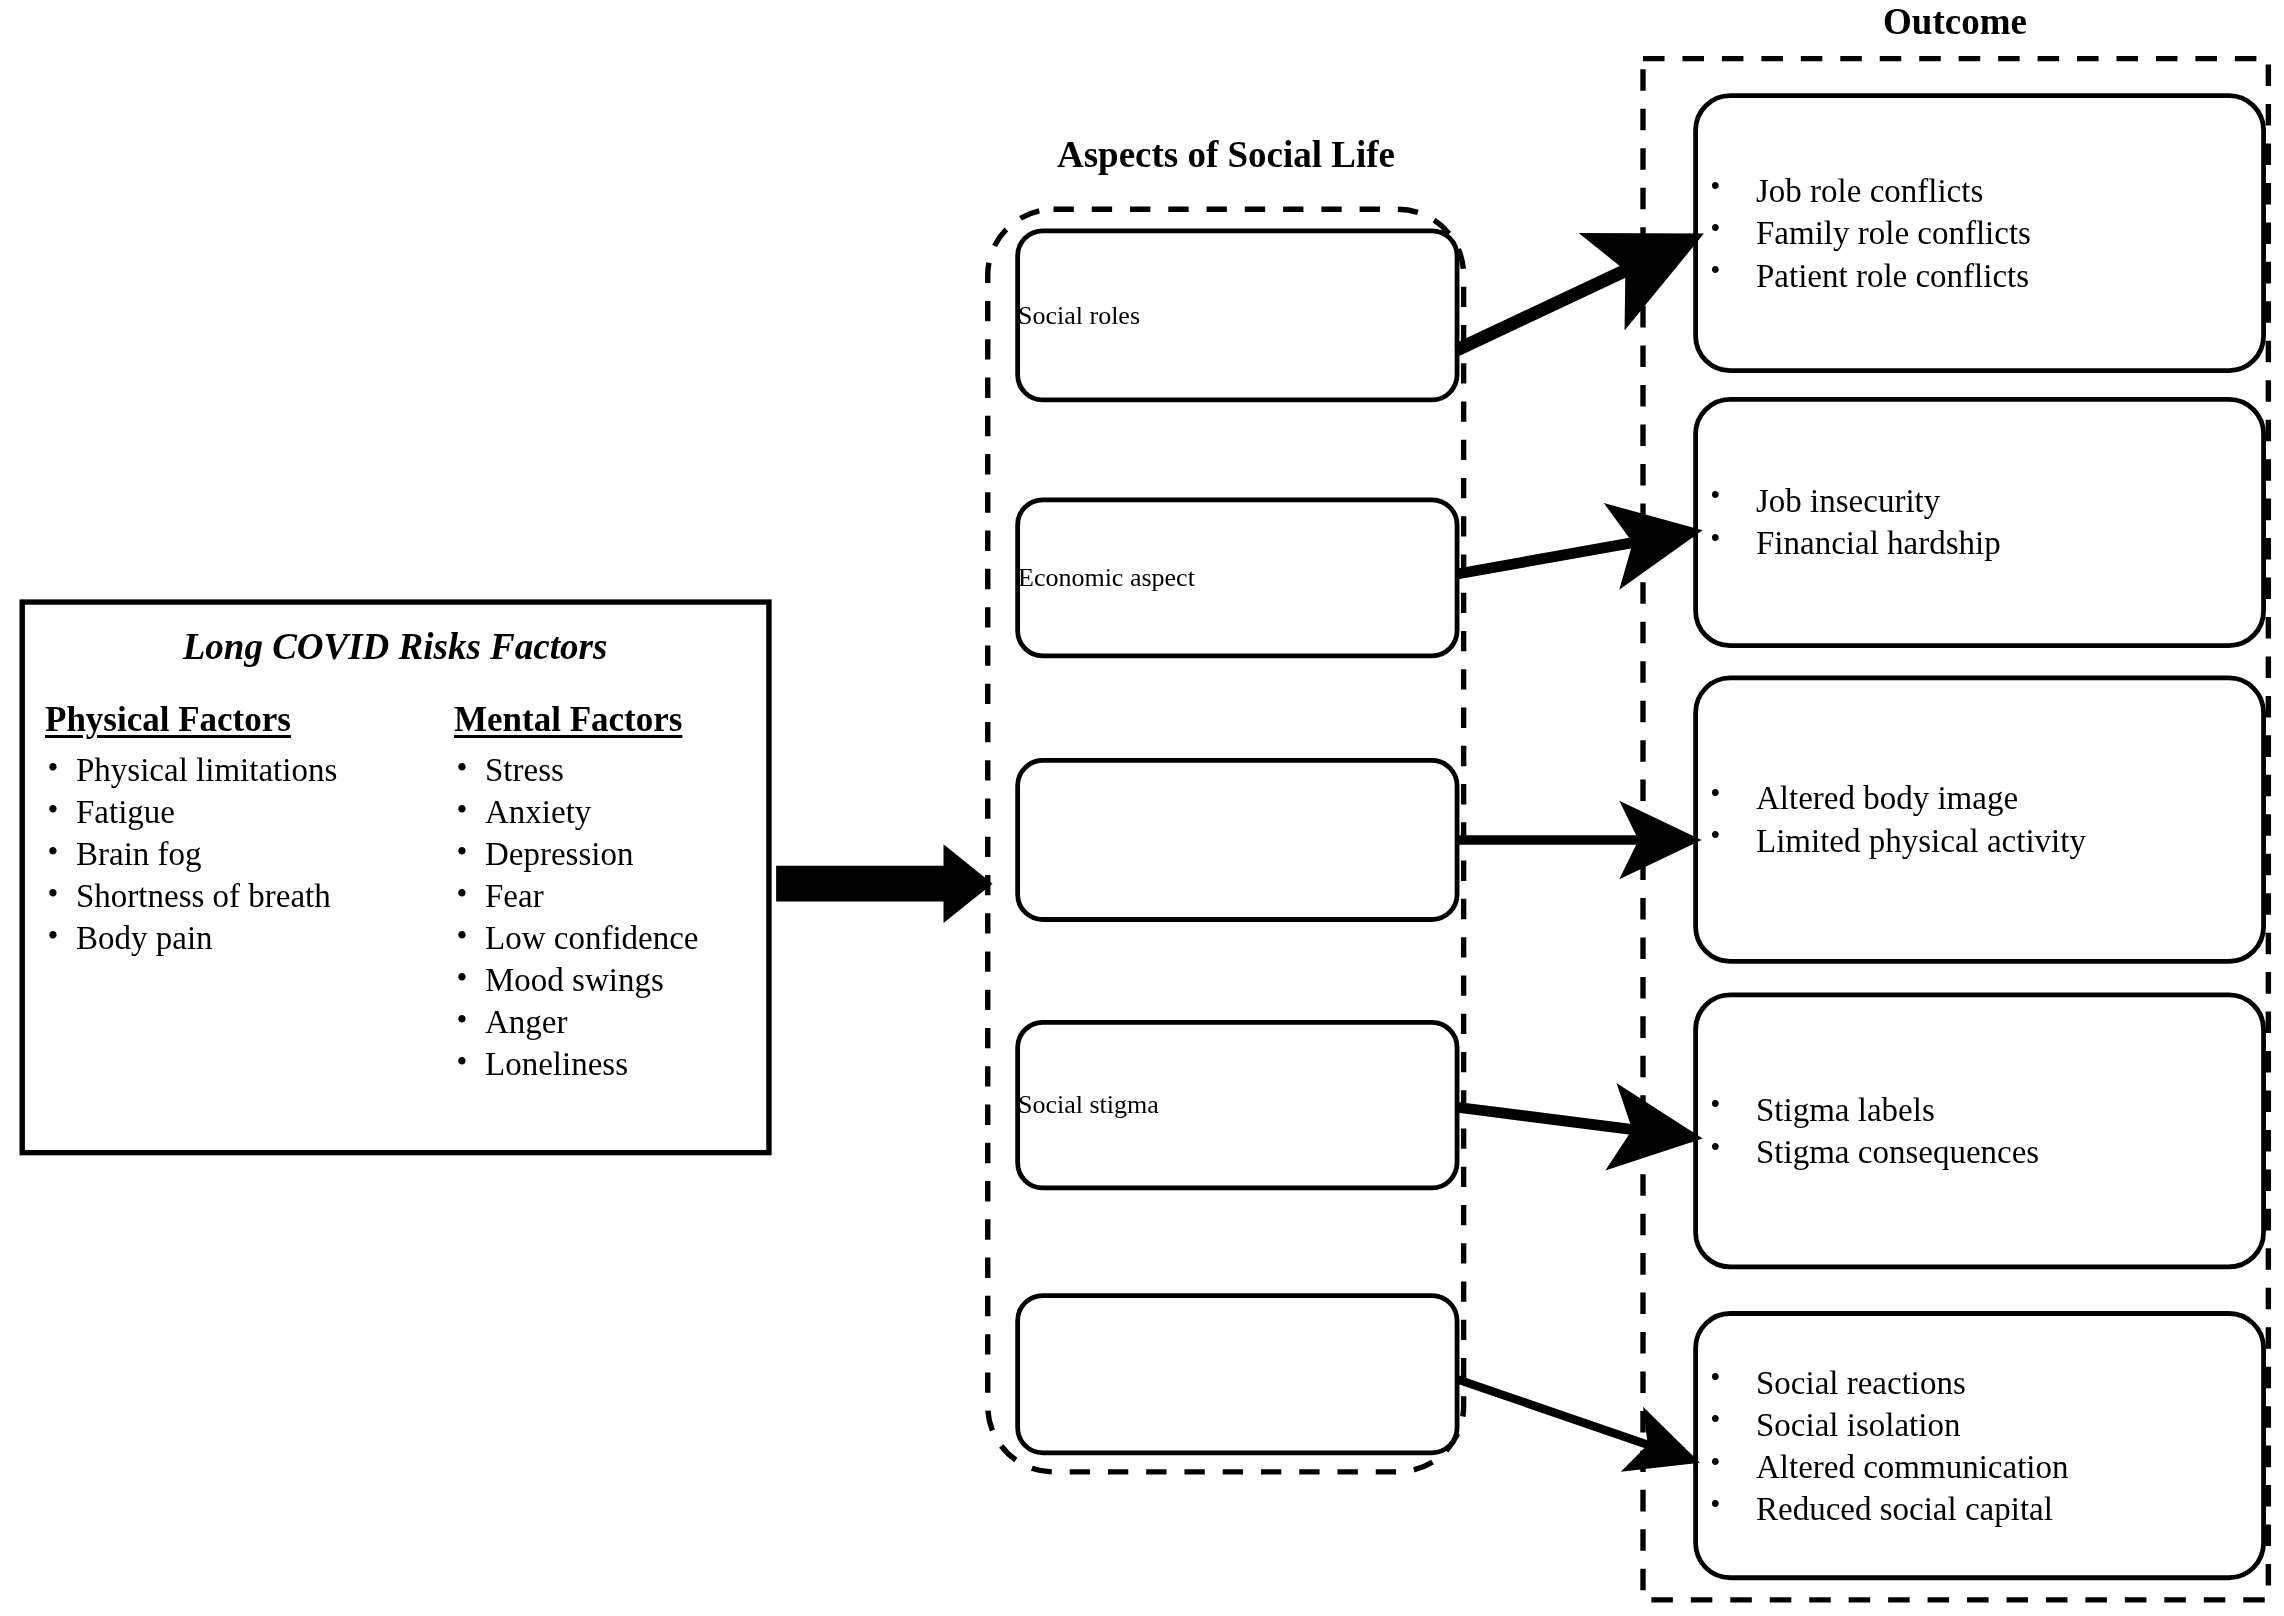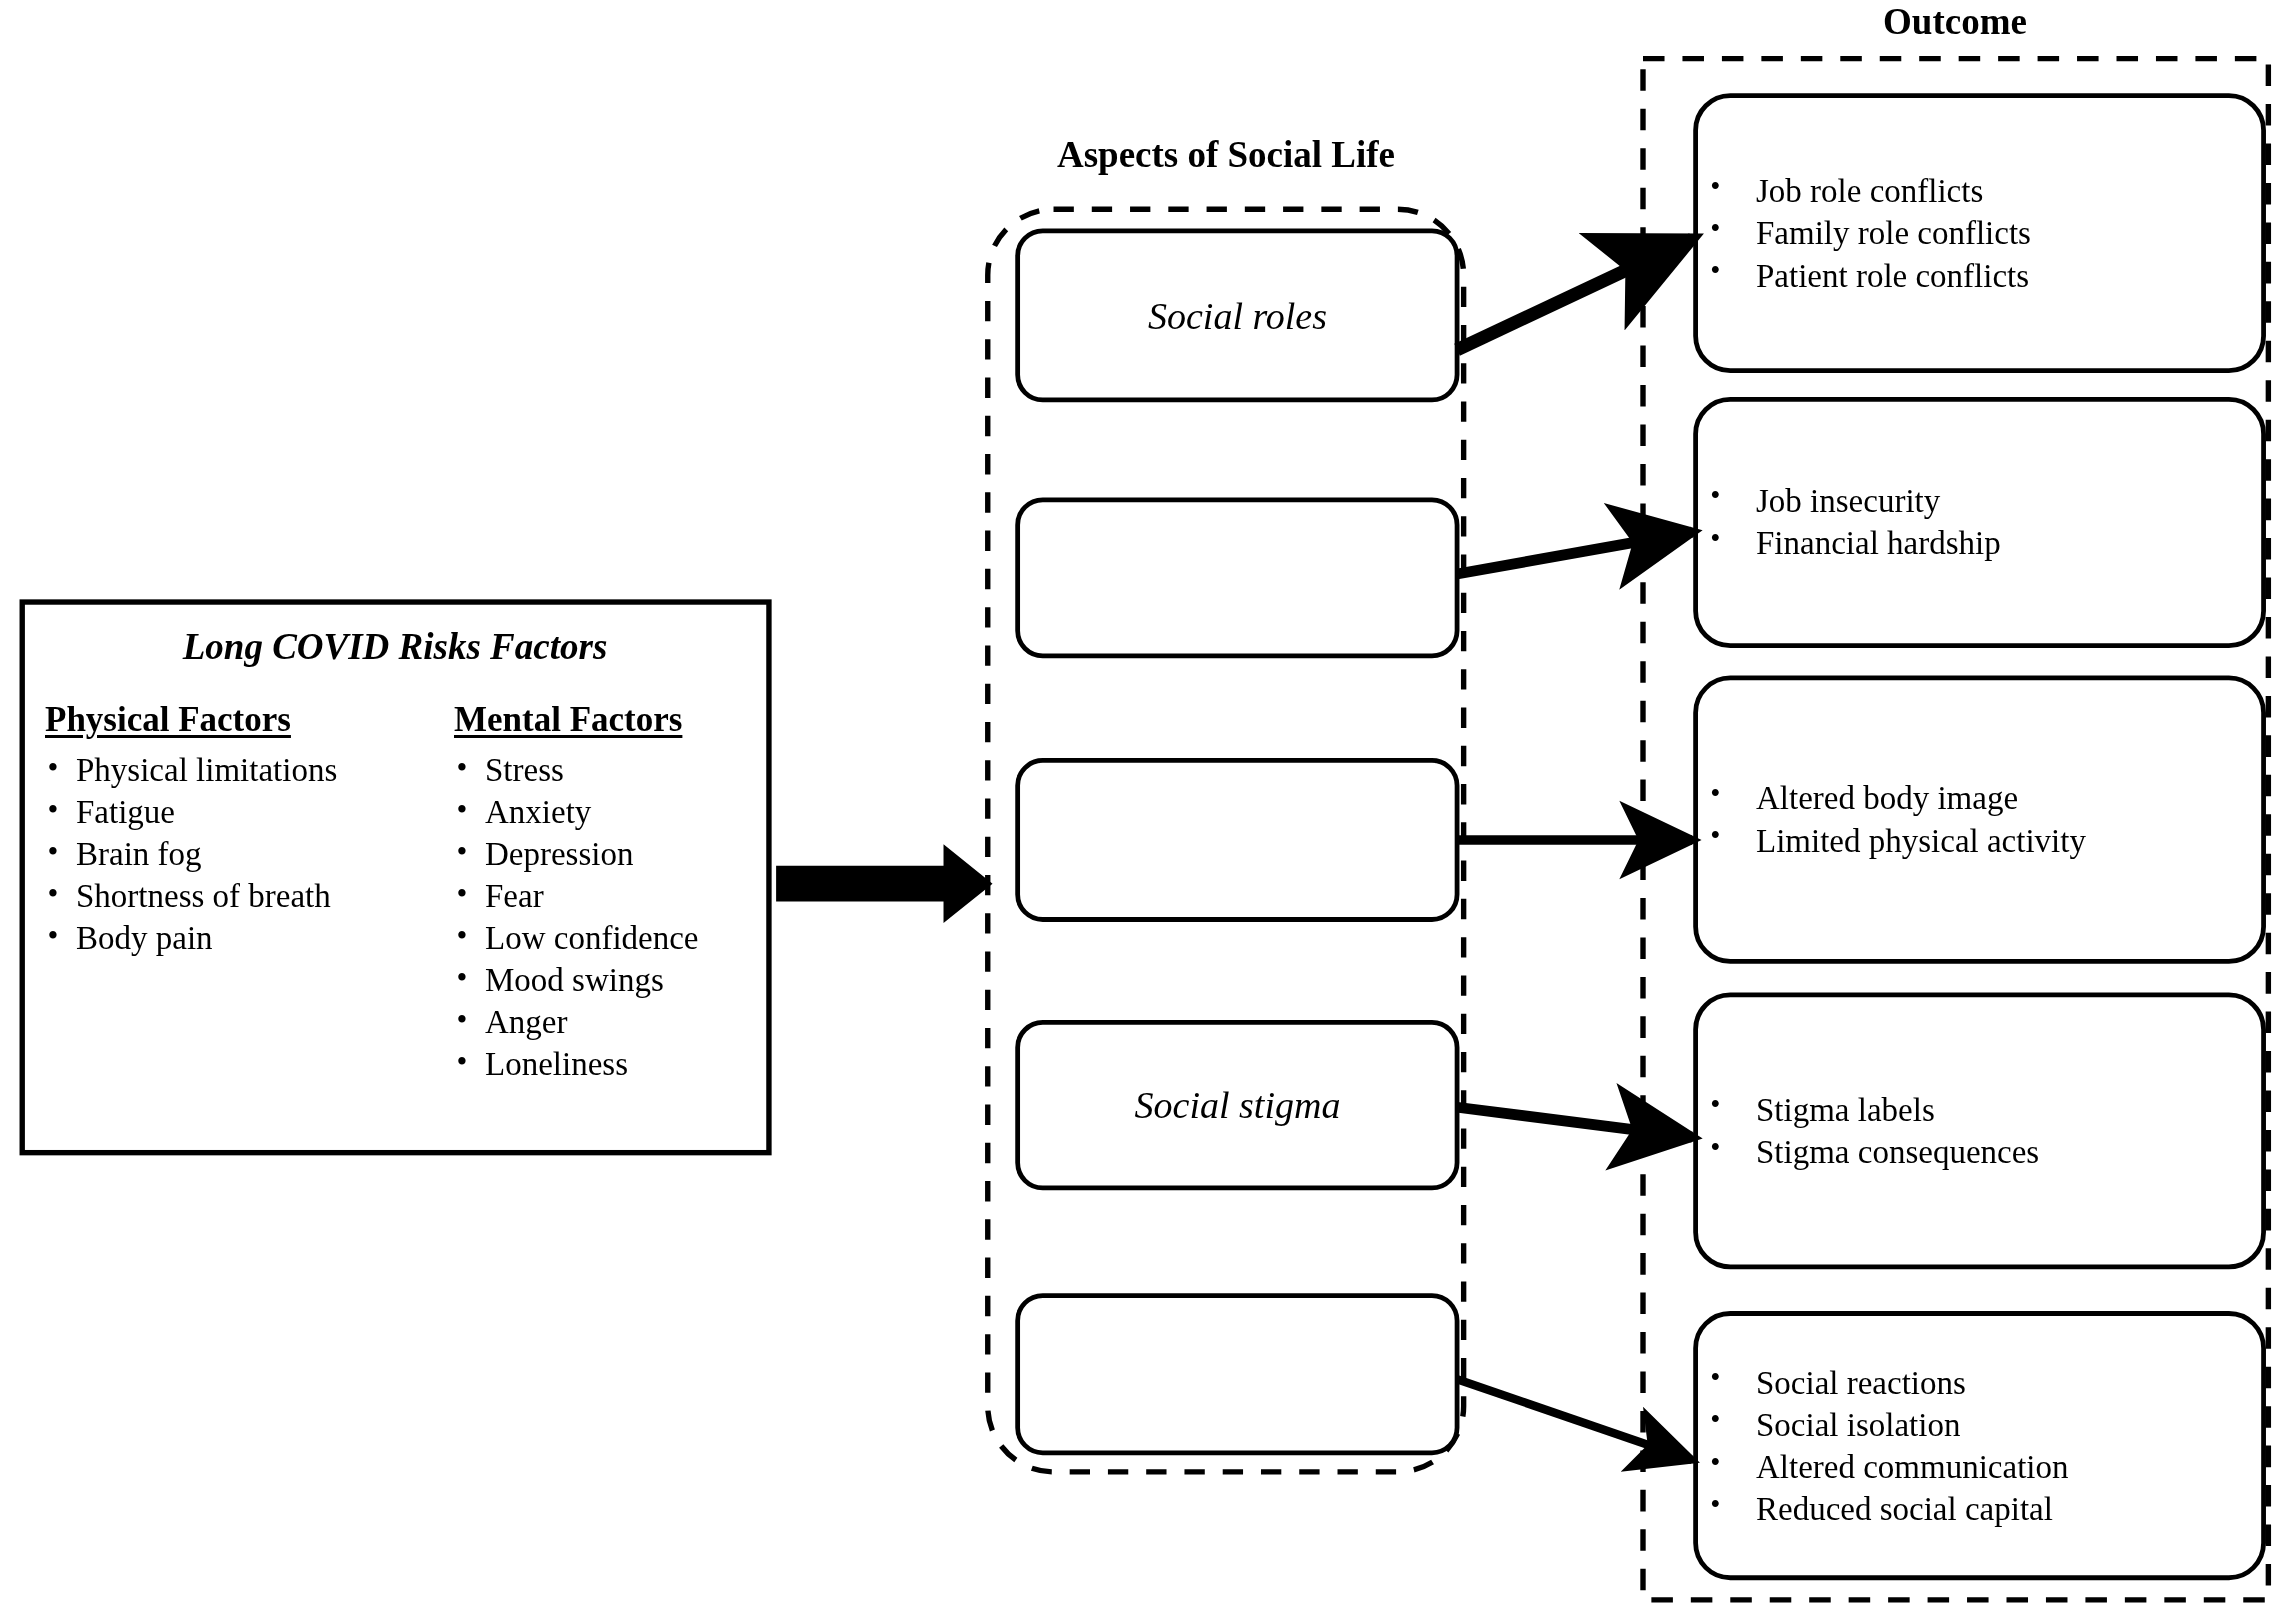--- a/index.html
+++ b/index.html
@@ -81,24 +81,22 @@
     position: absolute;
   }
   #caption-aspects { left: 975px; top: 133px; width: 502px; }
   #caption-outcome { left: 1641px; top: 0px;  width: 628px; }
 
   
   .aspect-box {
     position: absolute;
     display: flex;
     align-items: center;
-    justify-content: center;
-    font-size: 38px;
+    font-size: 26px;
     text-align: center;
-    font-style: italic;
   }
 
   
   .outcome-box {
     position: absolute;
     display: flex;
     flex-direction: column;
     justify-content: center;
   }
   ul.outcome-list {
@@ -180,20 +178,23 @@
     <li><span class="bullet">•</span><span>Anger</span></li>
     <li><span class="bullet">•</span><span>Loneliness</span></li>
   </ul>
 
   <div class="group-caption" id="caption-aspects">Aspects of Social Life</div>
   <div class="group-caption" id="caption-outcome">Outcome</div>
 
   <div class="aspect-box" style="left:1018px; top:231px;  width:439px; height:169px;">
     <span>Social roles</span>
   </div>
+  <div class="aspect-box" style="left:1018px; top:500px;  width:439px; height:156px;">
+    <span>Economic aspect</span>
+  </div>
   <div class="aspect-box" style="left:1018px; top:1022px; width:439px; height:166px;">
     <span>Social stigma</span>
   </div>
 
   <div class="outcome-box" style="left:1696px; top:96px; width:568px; height:275px;">
     <ul class="outcome-list">
       <li><span class="bullet">•</span><span>Job role conflicts</span></li>
       <li><span class="bullet">•</span><span>Family role conflicts</span></li>
       <li><span class="bullet">•</span><span>Patient role conflicts</span></li>
     </ul>

